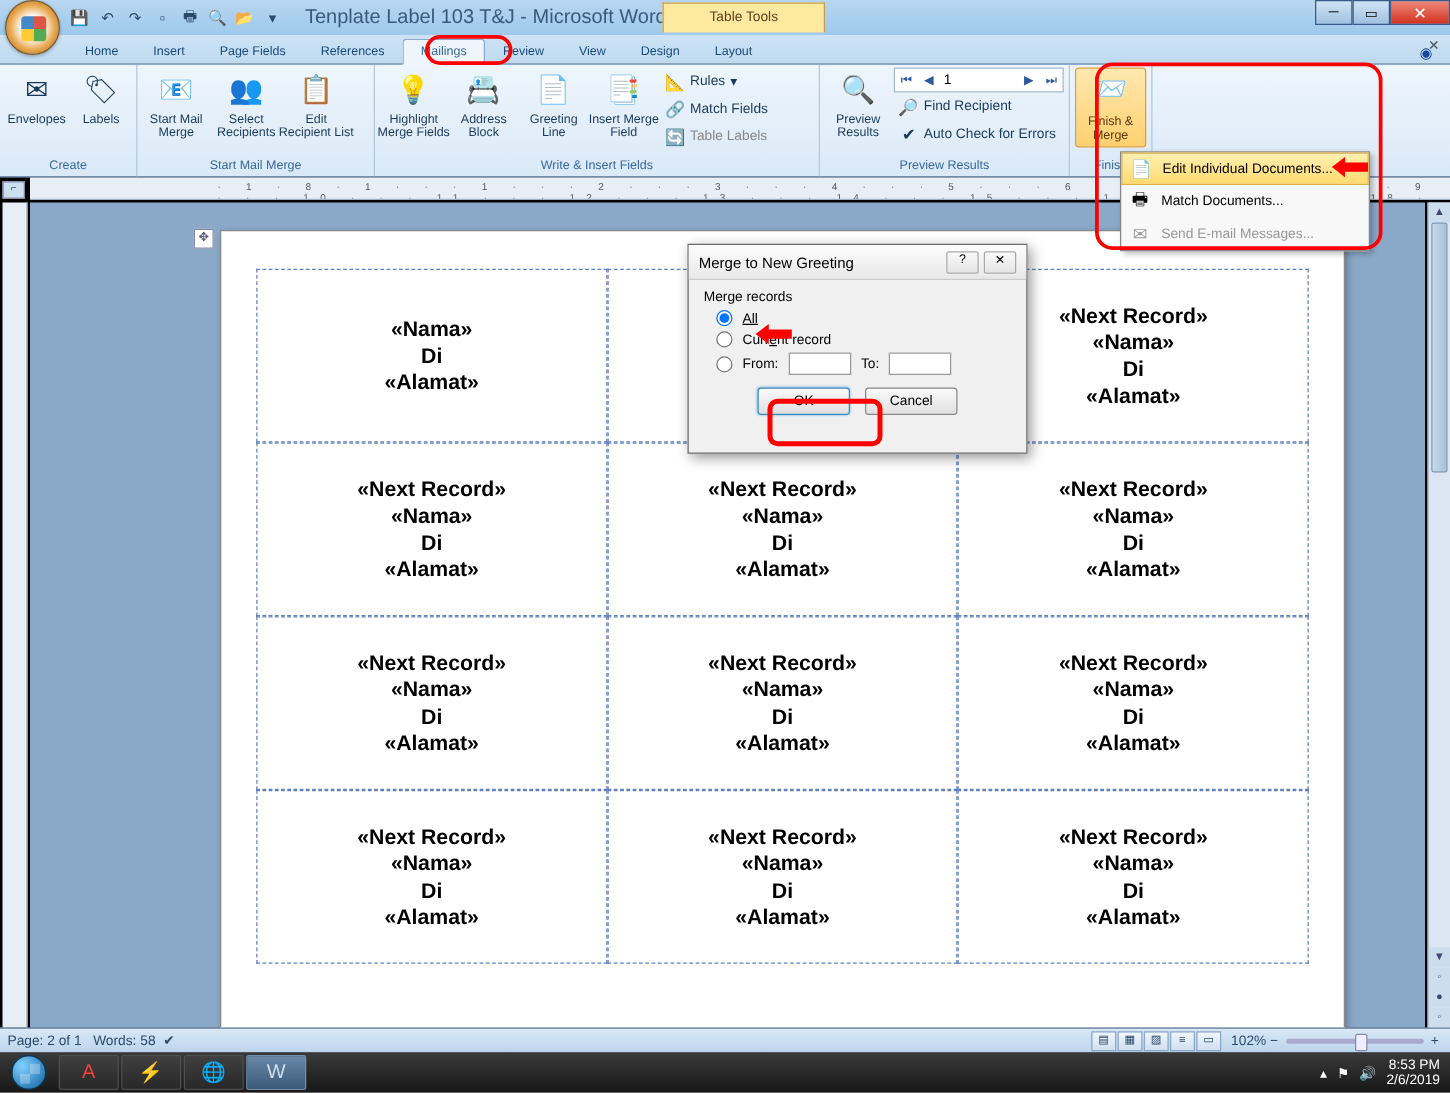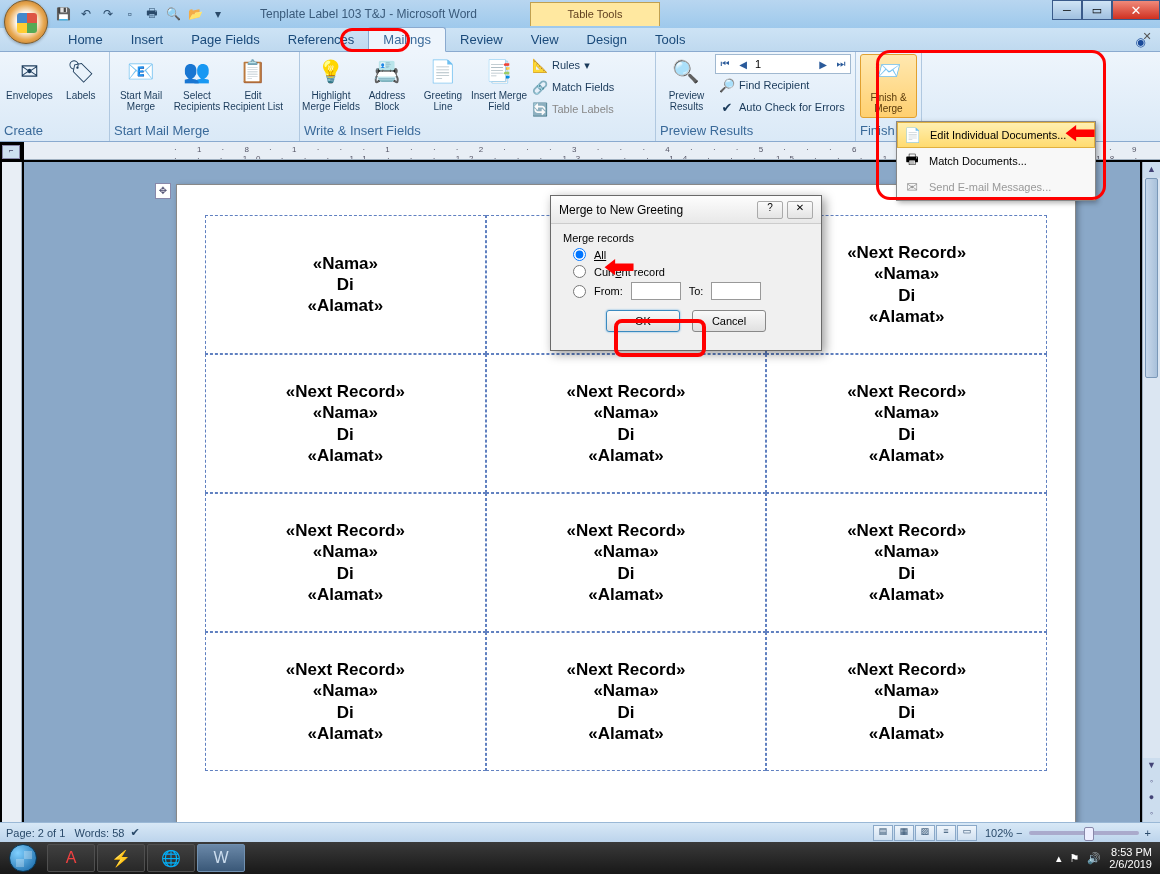--- a/index.html
+++ b/index.html
@@ -4,40 +4,40 @@
 <style>
 * { box-sizing: border-box; margin: 0; padding: 0; font-family: "Segoe UI", Tahoma, sans-serif; }
 body { width: 1160px; height: 874px; overflow: hidden; background: #000; position: relative; }
 
 
 .titlebar { height: 28px; background: linear-gradient(#b8d6f0, #9ec9ec); display: flex; align-items: center; position: relative; }
 .office-btn { position: absolute; left: 4px; top: 0; width: 44px; height: 44px; background: radial-gradient(circle, #fff 30%, #e8a850 60%, #a05a1a 100%); border-radius: 50%; border: 1px solid #7a5a2a; z-index: 100; box-shadow: 0 1px 3px rgba(0,0,0,0.3); }
 .office-btn::after { content: ""; position: absolute; left: 12px; top: 12px; width: 20px; height: 20px; background: conic-gradient(#d54 0 90deg,#5a5 90deg 180deg,#fc3 180deg 270deg,#48c 270deg 360deg); border-radius:3px;}
 .qat { margin-left: 54px; display: flex; gap: 2px; align-items: center; }
 .qat-btn { width: 20px; height: 20px; display: flex; align-items: center; justify-content: center; font-size: 12px; color: #2a4a6a; cursor: pointer; }
-.title-text { position: absolute; left: 260px; font-size: 12px; color: #3a5a7a; }
+.title-text { position: absolute; left: 244px; font-size: 16px; color: #3a5a7a; }
 .table-tools { position: absolute; left: 530px; top: 2px; width: 130px; height: 24px; background: #ffe8a0; border: 1px solid #c0a050; border-bottom: none; font-size: 11px; text-align: center; line-height: 22px; color: #604020; }
 .win-controls { position: absolute; right: 0; top: 0; display: flex; }
 .win-btn { width: 30px; height: 20px; border: 1px solid #3a5a8a; display:flex; align-items:center; justify-content:center; font-size:11px; }
 .win-min { background: linear-gradient(#d0e4f5,#a0c0e0); }
 .win-max { background: linear-gradient(#d0e4f5,#a0c0e0); }
 .win-close { width: 48px; background: linear-gradient(#f08a7a,#d03020); color: white; font-size: 13px; }
 .win-close2 { position:absolute; right:4px; top:30px; width:18px; height:16px; font-size:11px; text-align:center; color:#555;}
 
 
 .tabs { height: 24px; background: linear-gradient(#cde3f5,#bfd9ef); display: flex; padding-left: 54px; align-items: flex-end; border-bottom: 1px solid #8aaacf; }
-.tab { padding: 4px 14px; font-size: 13px; color: #1a4a7a; cursor: pointer; }
+.tab { padding: 4px 14px; font-size: 10px; color: #1a4a7a; cursor: pointer; }
 .tab.active { background: #eef5fc; border: 1px solid #8aaacf; border-bottom: 1px solid #eef5fc; position: relative; top: 1px; border-radius: 3px 3px 0 0; color: #3a6a9a; }
 .help-btn { margin-left: auto; margin-right: 8px; padding: 2px 6px; font-size: 12px; color: #1a4a9a; }
 
 
 .ribbon { height: 90px; background: linear-gradient(#eef5fc, #dae9f7); display: flex; border-bottom: 1px solid #8aaacf; }
 .rgroup { border-right: 1px solid #b0c8e0; display: flex; flex-direction: column; padding: 2px 4px; }
 .rgroup-body { flex: 1; display: flex; align-items: flex-start; gap: 2px; }
-.rgroup-label { font-size: 13px; color: #3a6a9a; padding: 1px 0; }
+.rgroup-label { font-size: 10px; color: #3a6a9a; text-align: center; padding: 1px 0; }
 .rbtn-lg { width: 54px; display: flex; flex-direction: column; align-items: center; padding: 2px; font-size: 10px; text-align: center; cursor: pointer; color: #1a3a5a; }
 .rbtn-lg .ricon { width: 32px; height: 32px; margin-bottom: 2px; display:flex; align-items:center; justify-content:center; font-size:22px; }
 .rbtn-sm { height: 22px; display: flex; align-items: center; padding: 0 4px; font-size: 11px; color: #1a3a5a; cursor: pointer; gap: 4px; white-space: nowrap; }
 .rbtn-sm.disabled { color: #888; }
 .rbtn-sm .sicon { width: 16px; height: 16px; display:inline-flex; align-items:center; justify-content:center; font-size:13px;}
 .rcol { display: flex; flex-direction: column; }
 .nav-box { display:flex; align-items:center; gap:2px; border:1px solid #a0b8d0; background:#fff; padding:1px;}
 .nav-btn { width:16px; height:16px; font-size:10px; display:flex; align-items:center; justify-content:center; color:#2a5a9a; cursor:pointer;}
 .nav-input { width:60px; border:none; font-size:11px; text-align:left; padding:0 2px;}
 .finish-btn { width:58px; background: linear-gradient(#ffe8b0,#ffd070); border:1px solid #e0a030; border-radius:3px; display:flex; flex-direction:column; align-items:center; padding:3px; font-size:10px; text-align:center; cursor:pointer; color:#5a3a0a;}
@@ -68,21 +68,21 @@
 .lbl-cell { height: 139px; border: 1px dashed #6080c0; display: flex; flex-direction: column; align-items: center; justify-content: center; font-family: "Lucida Handwriting", cursive; font-weight: bold; font-size: 17px; line-height: 1.25; }
 .scroll-v { position:absolute; right:0; top:162px; width:18px; bottom:52px; background:#dbe6f2; border-left:1px solid #a0b0c0;}
 .scroll-thumb{ position:absolute; top:16px; left:2px; right:2px; height:200px; background:linear-gradient(90deg,#c8d8ea,#a8c0da); border:1px solid #7a98b8; border-radius:2px;}
 .scroll-btn{position:absolute; left:0; right:0; height:16px; background:#cde; font-size:9px; text-align:center; line-height:14px; color:#447;}
 
 
 .dialog { position: absolute; left: 550px; top: 195px; width: 272px; background: #f0f0f0; border: 1px solid #6a6a6a; box-shadow: 3px 3px 10px rgba(0,0,0,0.4); z-index: 150; }
 .dlg-title { height: 28px; background: linear-gradient(#fdfdfd,#e8e8e8); border-bottom: 1px solid #ccc; display: flex; align-items: center; padding: 0 8px; font-size: 12px; }
 .dlg-title .sp{flex:1;}
 .dlg-btn { width: 26px; height: 18px; border: 1px solid #aaa; border-radius: 2px; background: linear-gradient(#fafafa,#e4e4e4); font-size: 10px; text-align: center; margin-left: 4px; cursor:pointer;}
-.dlg-body { padding: 8px 12px 16px; }
+.dlg-body { padding: 8px 12px 28px; }
 .fieldset-lbl { font-size: 11px; margin-bottom: 4px; }
 .radio-row { display: flex; align-items: center; font-size: 11px; margin: 4px 0 4px 10px; gap: 8px; }
 .radio-row input[type=text]{ width:50px; border:1px solid #999; font-size:11px; height:18px; padding:0 2px;}
 .dlg-footer { display: flex; justify-content: center; gap: 12px; padding: 6px 0 2px; align-items: center; }
 .dlg-footer button { width: 74px; height: 22px; font-size: 11px; border: 1px solid #888; background: linear-gradient(#fafafa,#e0e0e0); border-radius: 3px; cursor:pointer;}
 .dlg-footer button.ok { border: 1px solid #3a8ac0; box-shadow: 0 0 2px #5aa8e0;}
 
 
 .statusbar { position: absolute; left: 0; right: 0; bottom: 32px; height: 20px; background: linear-gradient(#d8e8f6,#bcd4ec); display: flex; align-items: center; font-size: 11px; color: #2a4a6a; padding: 0 6px; border-top: 1px solid #9ab8d6; }
 .statusbar .sp { flex: 1; }
@@ -128,21 +128,21 @@
 
 <div class="tabs">
   <div class="tab">Home</div>
   <div class="tab">Insert</div>
   <div class="tab">Page Fields</div>
   <div class="tab">References</div>
   <div class="tab active">Mailings</div>
   <div class="tab">Review</div>
   <div class="tab">View</div>
   <div class="tab">Design</div>
-  <div class="tab">Tools</div>
+  <div class="tab">Layout</div>
   <div class="help-btn">◉</div>
 </div>
 
 <div class="ribbon">
   <div class="rgroup" style="width:110px">
     <div class="rgroup-body">
       <div class="rbtn-lg">
           <div class="ricon">✉</div>
           <span>Envelopes</span>
         </div>

